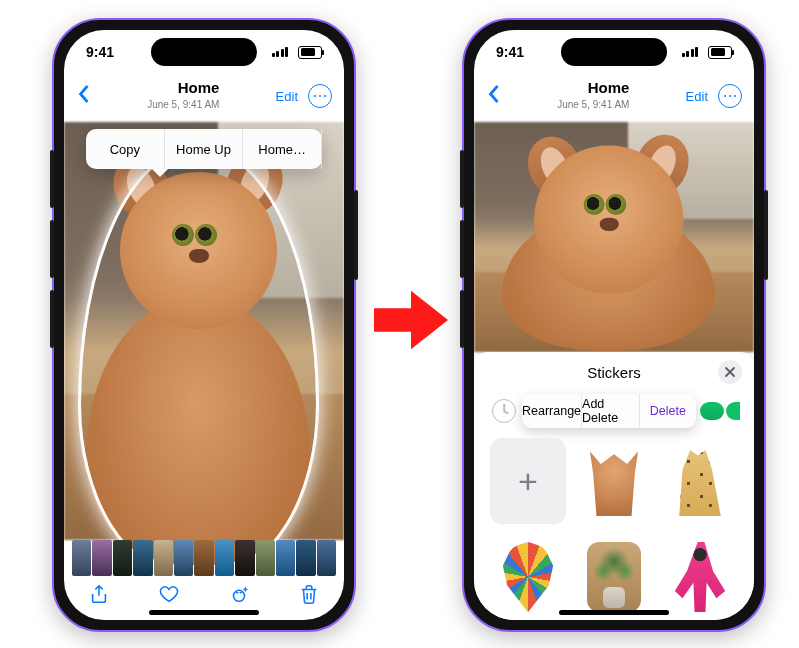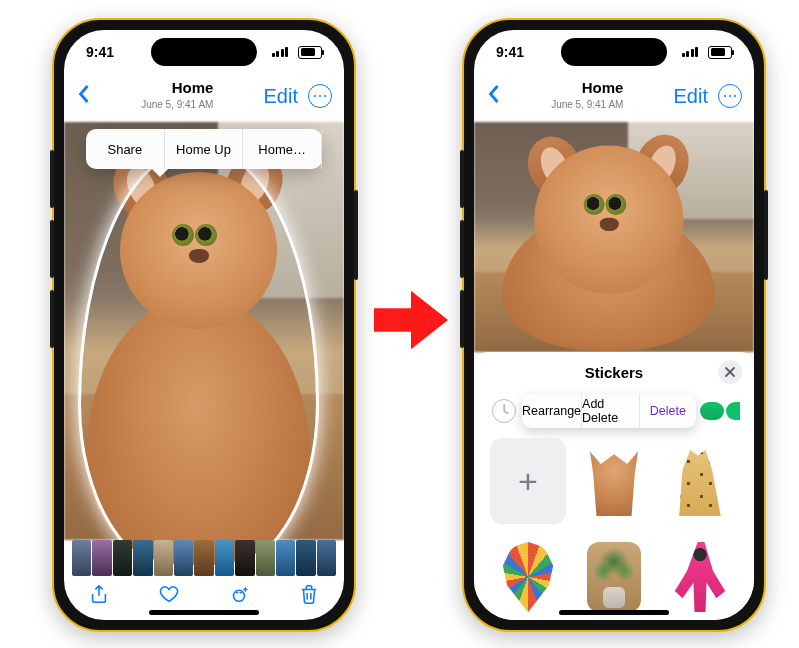--- a/index.html
+++ b/index.html
@@ -18,21 +18,21 @@
   }
   
   .phone {
     position: absolute;
     width: 300px;
     height: 610px;
     top: 18px;
     border-radius: 48px;
     background: #111;
     box-shadow: 0 6px 22px rgba(0,0,0,.25);
-    border: 2px solid #eab308;
+    border: 2px solid #8b5cf6;
   }
   .phone.left  { left: 52px; }
   .phone.right { left: 462px; }
   
   .phone::before, .phone::after{
     content:"";
     position:absolute;
     background:#1a1a1a;
     border-radius:2px;
   }
@@ -80,21 +80,21 @@
     position:absolute; top:44px; left:0; right:0; height:44px;
     display:flex; align-items:center; justify-content:space-between;
     padding:0 12px;
     z-index:20;
   }
   .nav-back svg{width:15px;height:20px;stroke:#0a7bff;fill:none;stroke-width:2.7;}
   .nav-title{ text-align:right; line-height:1.05;}
   .nav-title b{font-size:15px; font-weight:600; display:block;}
   .nav-title small{font-size:10px; color:#7a7a7a;}
   .nav-right{display:flex;align-items:center;gap:10px;}
-  .nav-edit{ color:#0a7bff; font-size:20px;}
+  .nav-edit{ color:#0a7bff; font-size:13px;}
   .nav-more{ width:22px;height:22px;border:1.8px solid #0a7bff;border-radius:50%;display:flex;align-items:center;justify-content:center;}
   .nav-more span{width:2.5px;height:2.5px;background:#0a7bff;border-radius:50%;box-shadow:-5px 0 #0a7bff,5px 0 #0a7bff;}
   
   .photo {
     position:absolute; top:92px; left:0; right:0; bottom:0;
   }
   .photo.full{bottom:80px;}
   .room{
     position:absolute; inset:0;
     background:
@@ -180,21 +180,21 @@
   .photo.half{ height:230px;}
   .stickers-panel{
     position:absolute; top:322px; left:0; right:0; bottom:0;
     background:#fff;
     border-radius:14px 14px 0 0;
     box-shadow:0 -2px 12px rgba(0,0,0,.08);
     z-index:22;
   }
   .st-hdr{
     position:relative; height:40px; display:flex;align-items:center;justify-content:center;
-    font-weight:700; font-size:15px;
+    font-weight:400; font-size:15px;
   }
   .st-close{
     position:absolute; right:12px; top:8px;
     width:24px;height:24px;border-radius:50%;
     background:#eceef0;display:flex;align-items:center;justify-content:center;
     font-size:14px;color:#5a5d63;
   }
   .st-menu{
     position:absolute; top:42px; left:18px; right:14px; height:34px;
     display:flex; align-items:center;
@@ -321,21 +321,21 @@
         </div>
         <div class="nav-right">
           <span class="nav-edit">Edit</span>
           <span class="nav-more">
             <span></span>
           </span>
         </div>
       </div>
 
       <div class="callout">
-        <div class="item">Share</div>
+        <div class="item">Copy</div>
         <div class="item">Home Up</div>
         <div class="item">Home…</div>
         <div class="tail"></div>
       </div>
 
       <div class="photo full">
         <div class="room"></div>
         <div class="cat">
           <div class="body"></div>
           <div class="ear l"></div>

